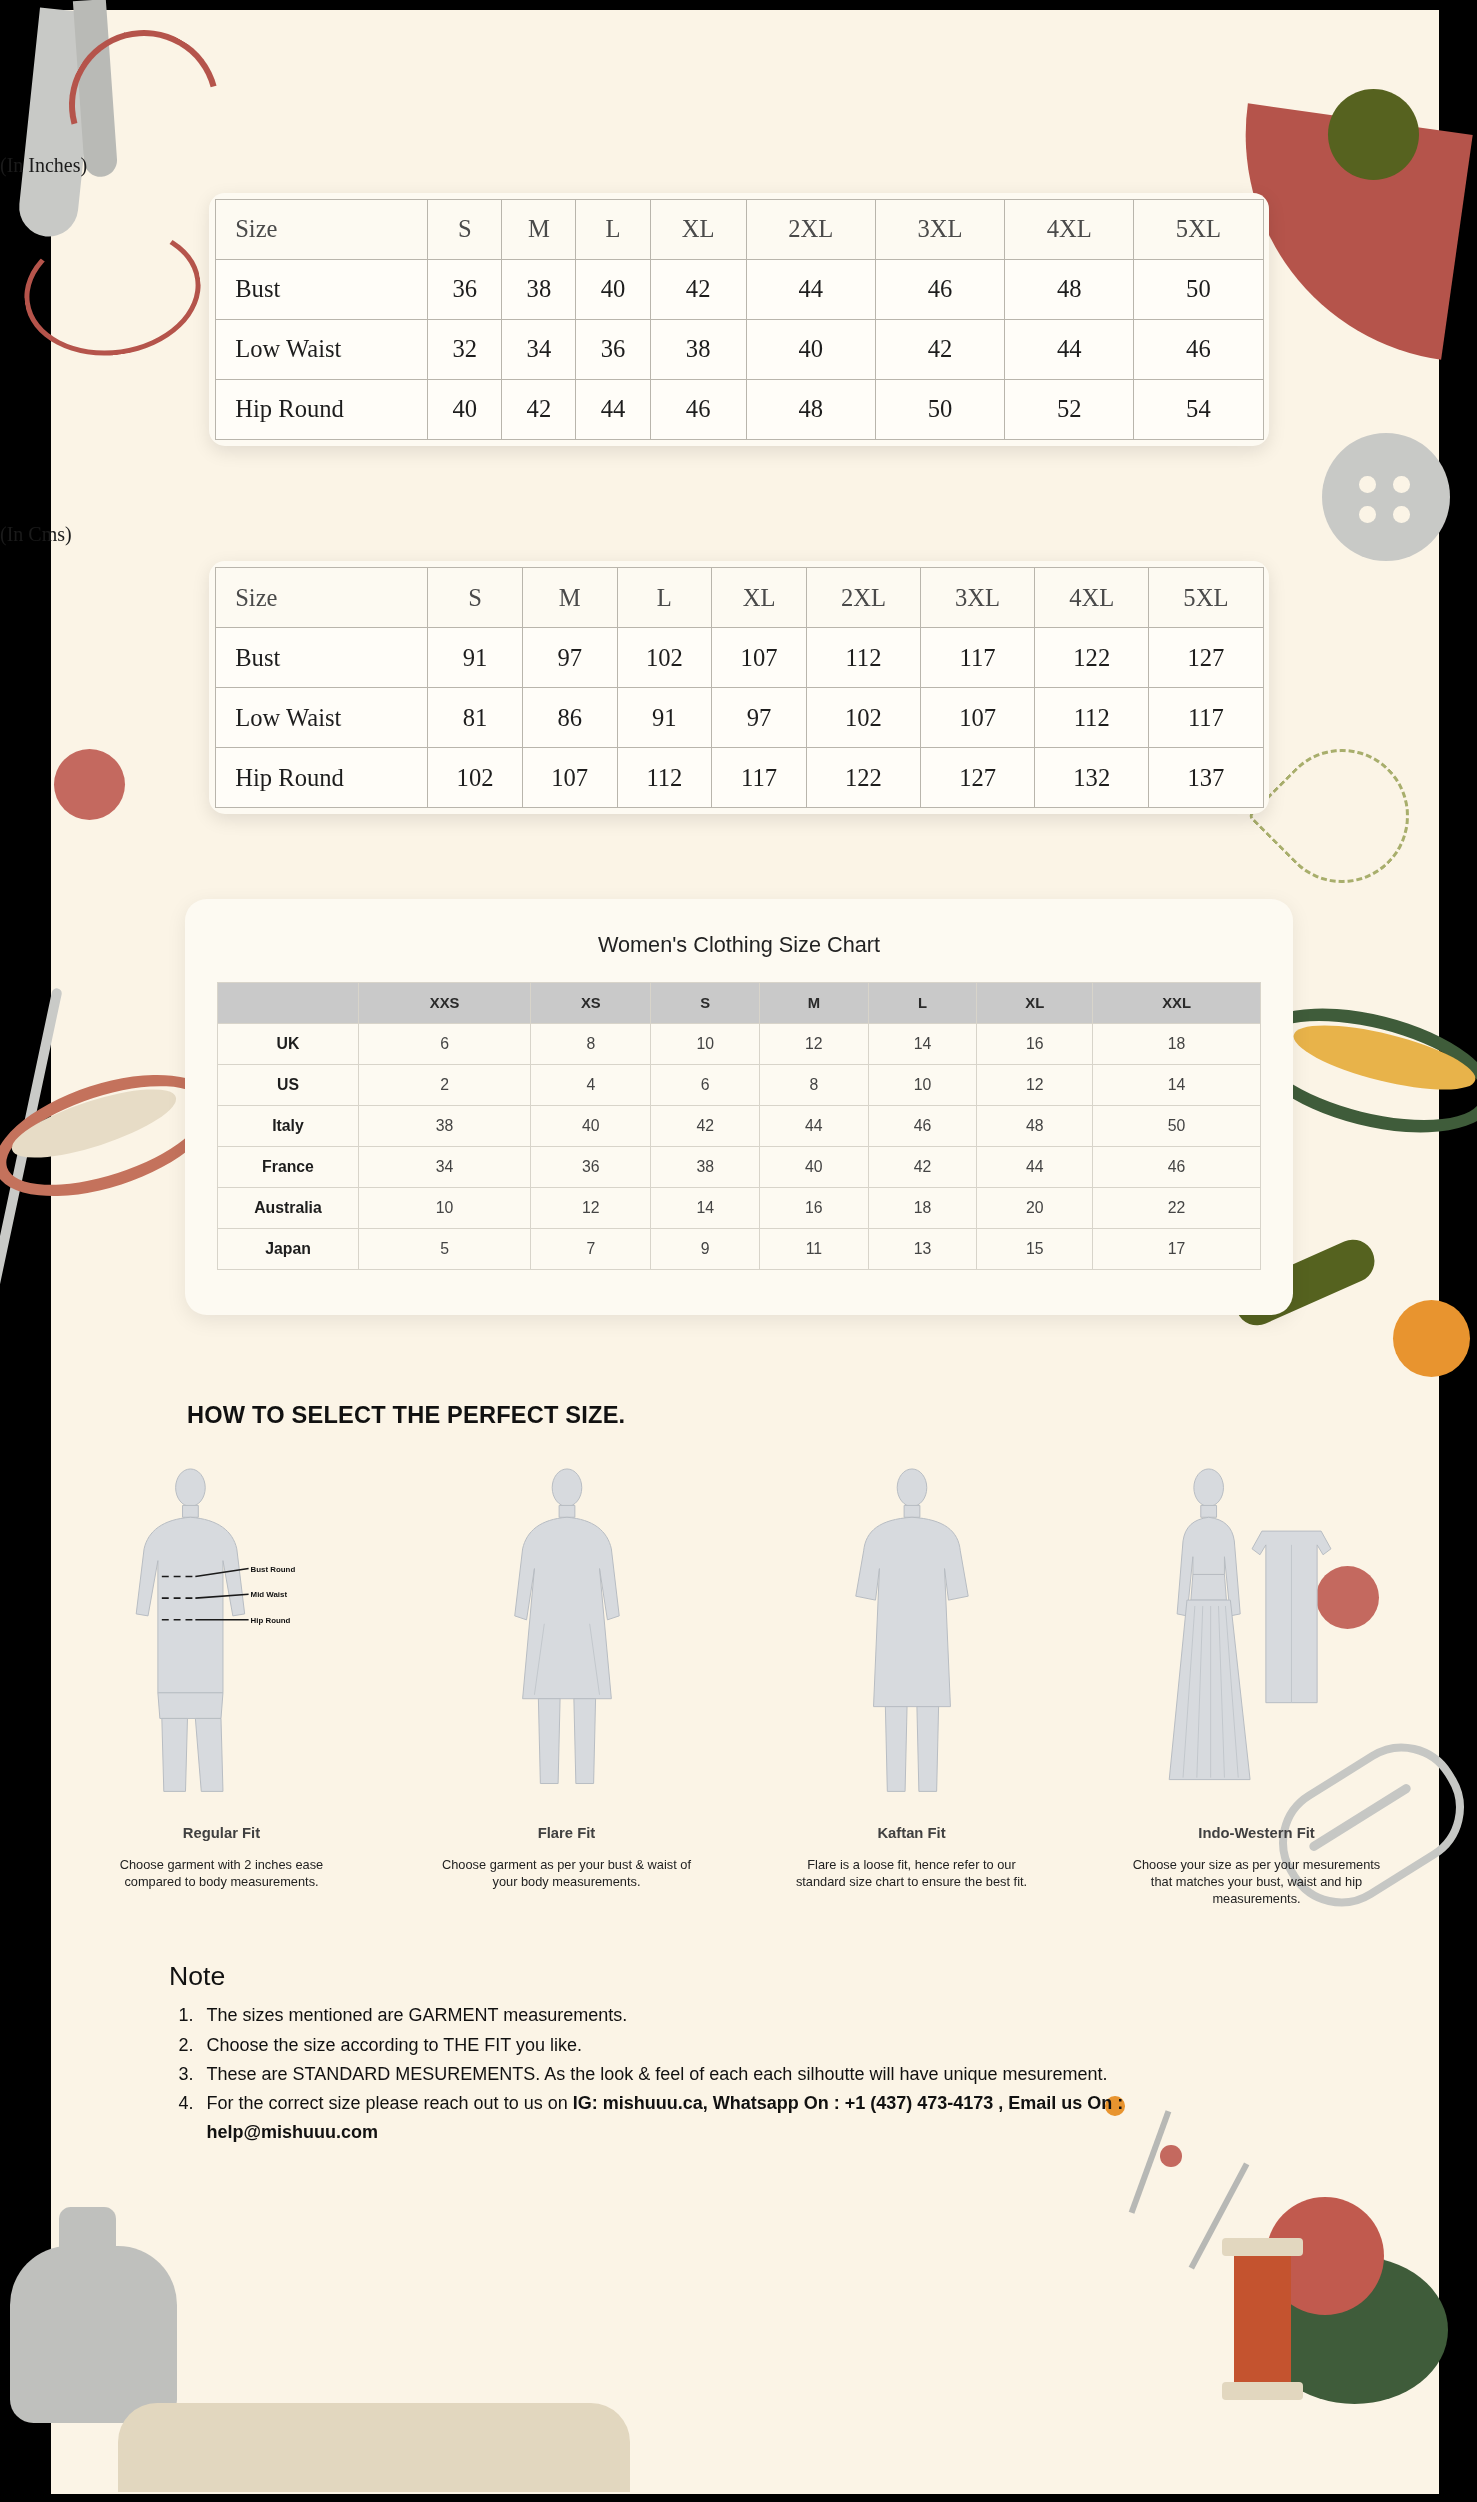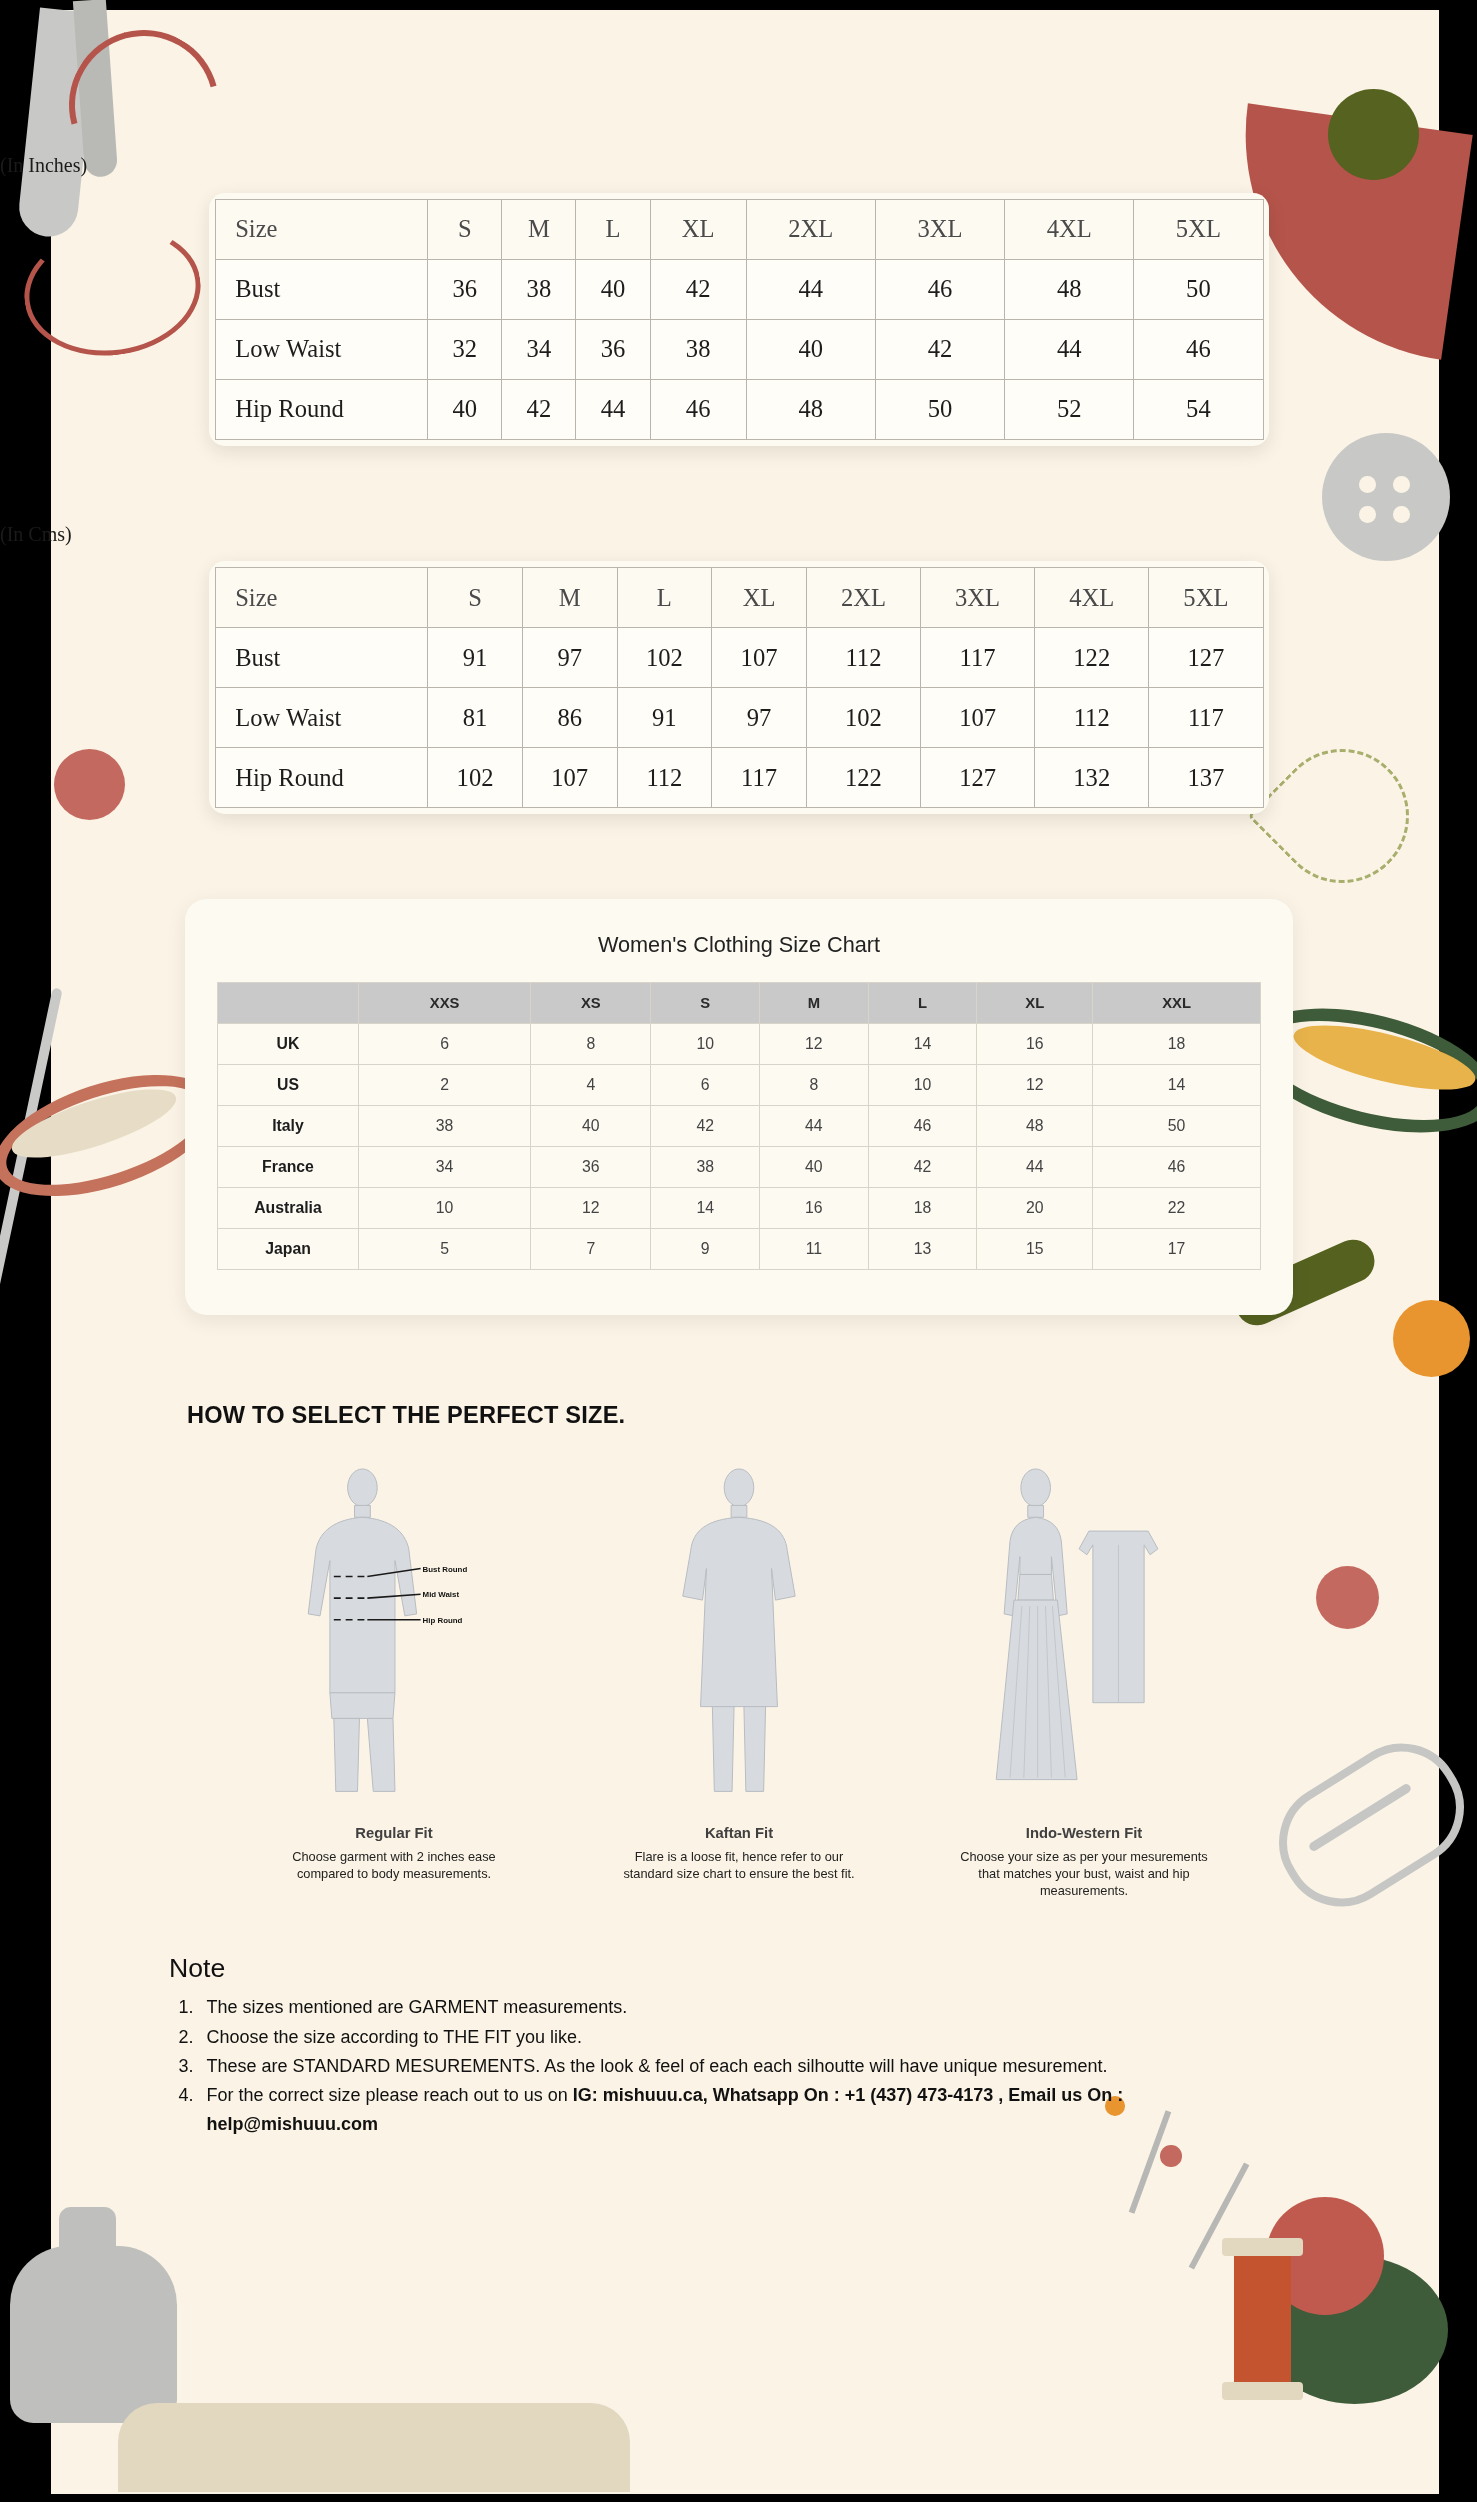--- a/index.html
+++ b/index.html
@@ -288,21 +288,21 @@
   .fig-name {
     font-size: 14.8px;
     font-weight: 700;
     color: #404040;
     margin-top: 0;
   }
   .fig-desc {
     font-size: 12.8px;
     color: #222;
     line-height: 1.35;
-    margin-top: 7px;
+    margin-top: 15px;
     padding: 0 13.8px;
   }
 
   
   .note {
     margin: 53px 0 0 169px;
     width: 1113px;
   }
   .note-title {
     font-size: 26.6px;
@@ -584,20 +584,37 @@
           <g fill="#111" font-size="8" font-family="'Liberation Sans', sans-serif" font-weight="bold">
             <text x="174" y="107">Bust Round</text>
             <text x="174" y="133">Mid Waist</text>
             <text x="174" y="159">Hip Round</text>
           </g>
         </svg>
         <div class="fig-name">Regular Fit</div>
         <div class="fig-desc">Choose garment with 2 inches ease compared to body measurements.</div>
       </div>
 
+      <div class="fig">
+        <svg class="fig-svg" viewBox="0 0 290 360">
+          <g fill="#d7dade" stroke="#b7bcc2" stroke-width="1">
+            <ellipse cx="145" cy="22" rx="15" ry="19"></ellipse>
+            <path d="M137 40 h16 v12 h-16 z"></path>
+            <path d="M145 52 C118 54 104 66 100 84 L92 152 L104 156 L112 104 L100 236 L190 236 L178 104 L186 156 L198 152 L190 84 C186 66 172 54 145 52 Z"></path>
+            <path d="M116 236 h22 l-2 86 h-18 z"></path>
+            <path d="M152 236 h22 l-2 86 h-18 z"></path>
+          </g>
+          <g stroke="#c2c7cc" stroke-width="1" fill="none">
+            <path d="M122 160 L112 232"></path>
+            <path d="M168 160 L178 232"></path>
+          </g>
+        </svg>
+        <div class="fig-name">Flare Fit</div>
+        <div class="fig-desc">Choose garment as per your bust &amp; waist of your body measurements.</div>
+      </div>
 
       <div class="fig">
         <svg class="fig-svg" viewBox="0 0 290 360">
           <g fill="#d7dade" stroke="#b7bcc2" stroke-width="1">
             <ellipse cx="145" cy="22" rx="15" ry="19"></ellipse>
             <path d="M137 40 h16 v12 h-16 z"></path>
             <path d="M145 52 C112 54 98 66 96 86 L88 132 L108 136 L112 104 L106 244 L184 244 L178 104 L182 136 L202 132 L194 86 C192 66 178 54 145 52 Z"></path>
             <path d="M118 244 h22 l-2 86 h-18 z"></path>
             <path d="M150 244 h22 l-2 86 h-18 z"></path>
           </g>

